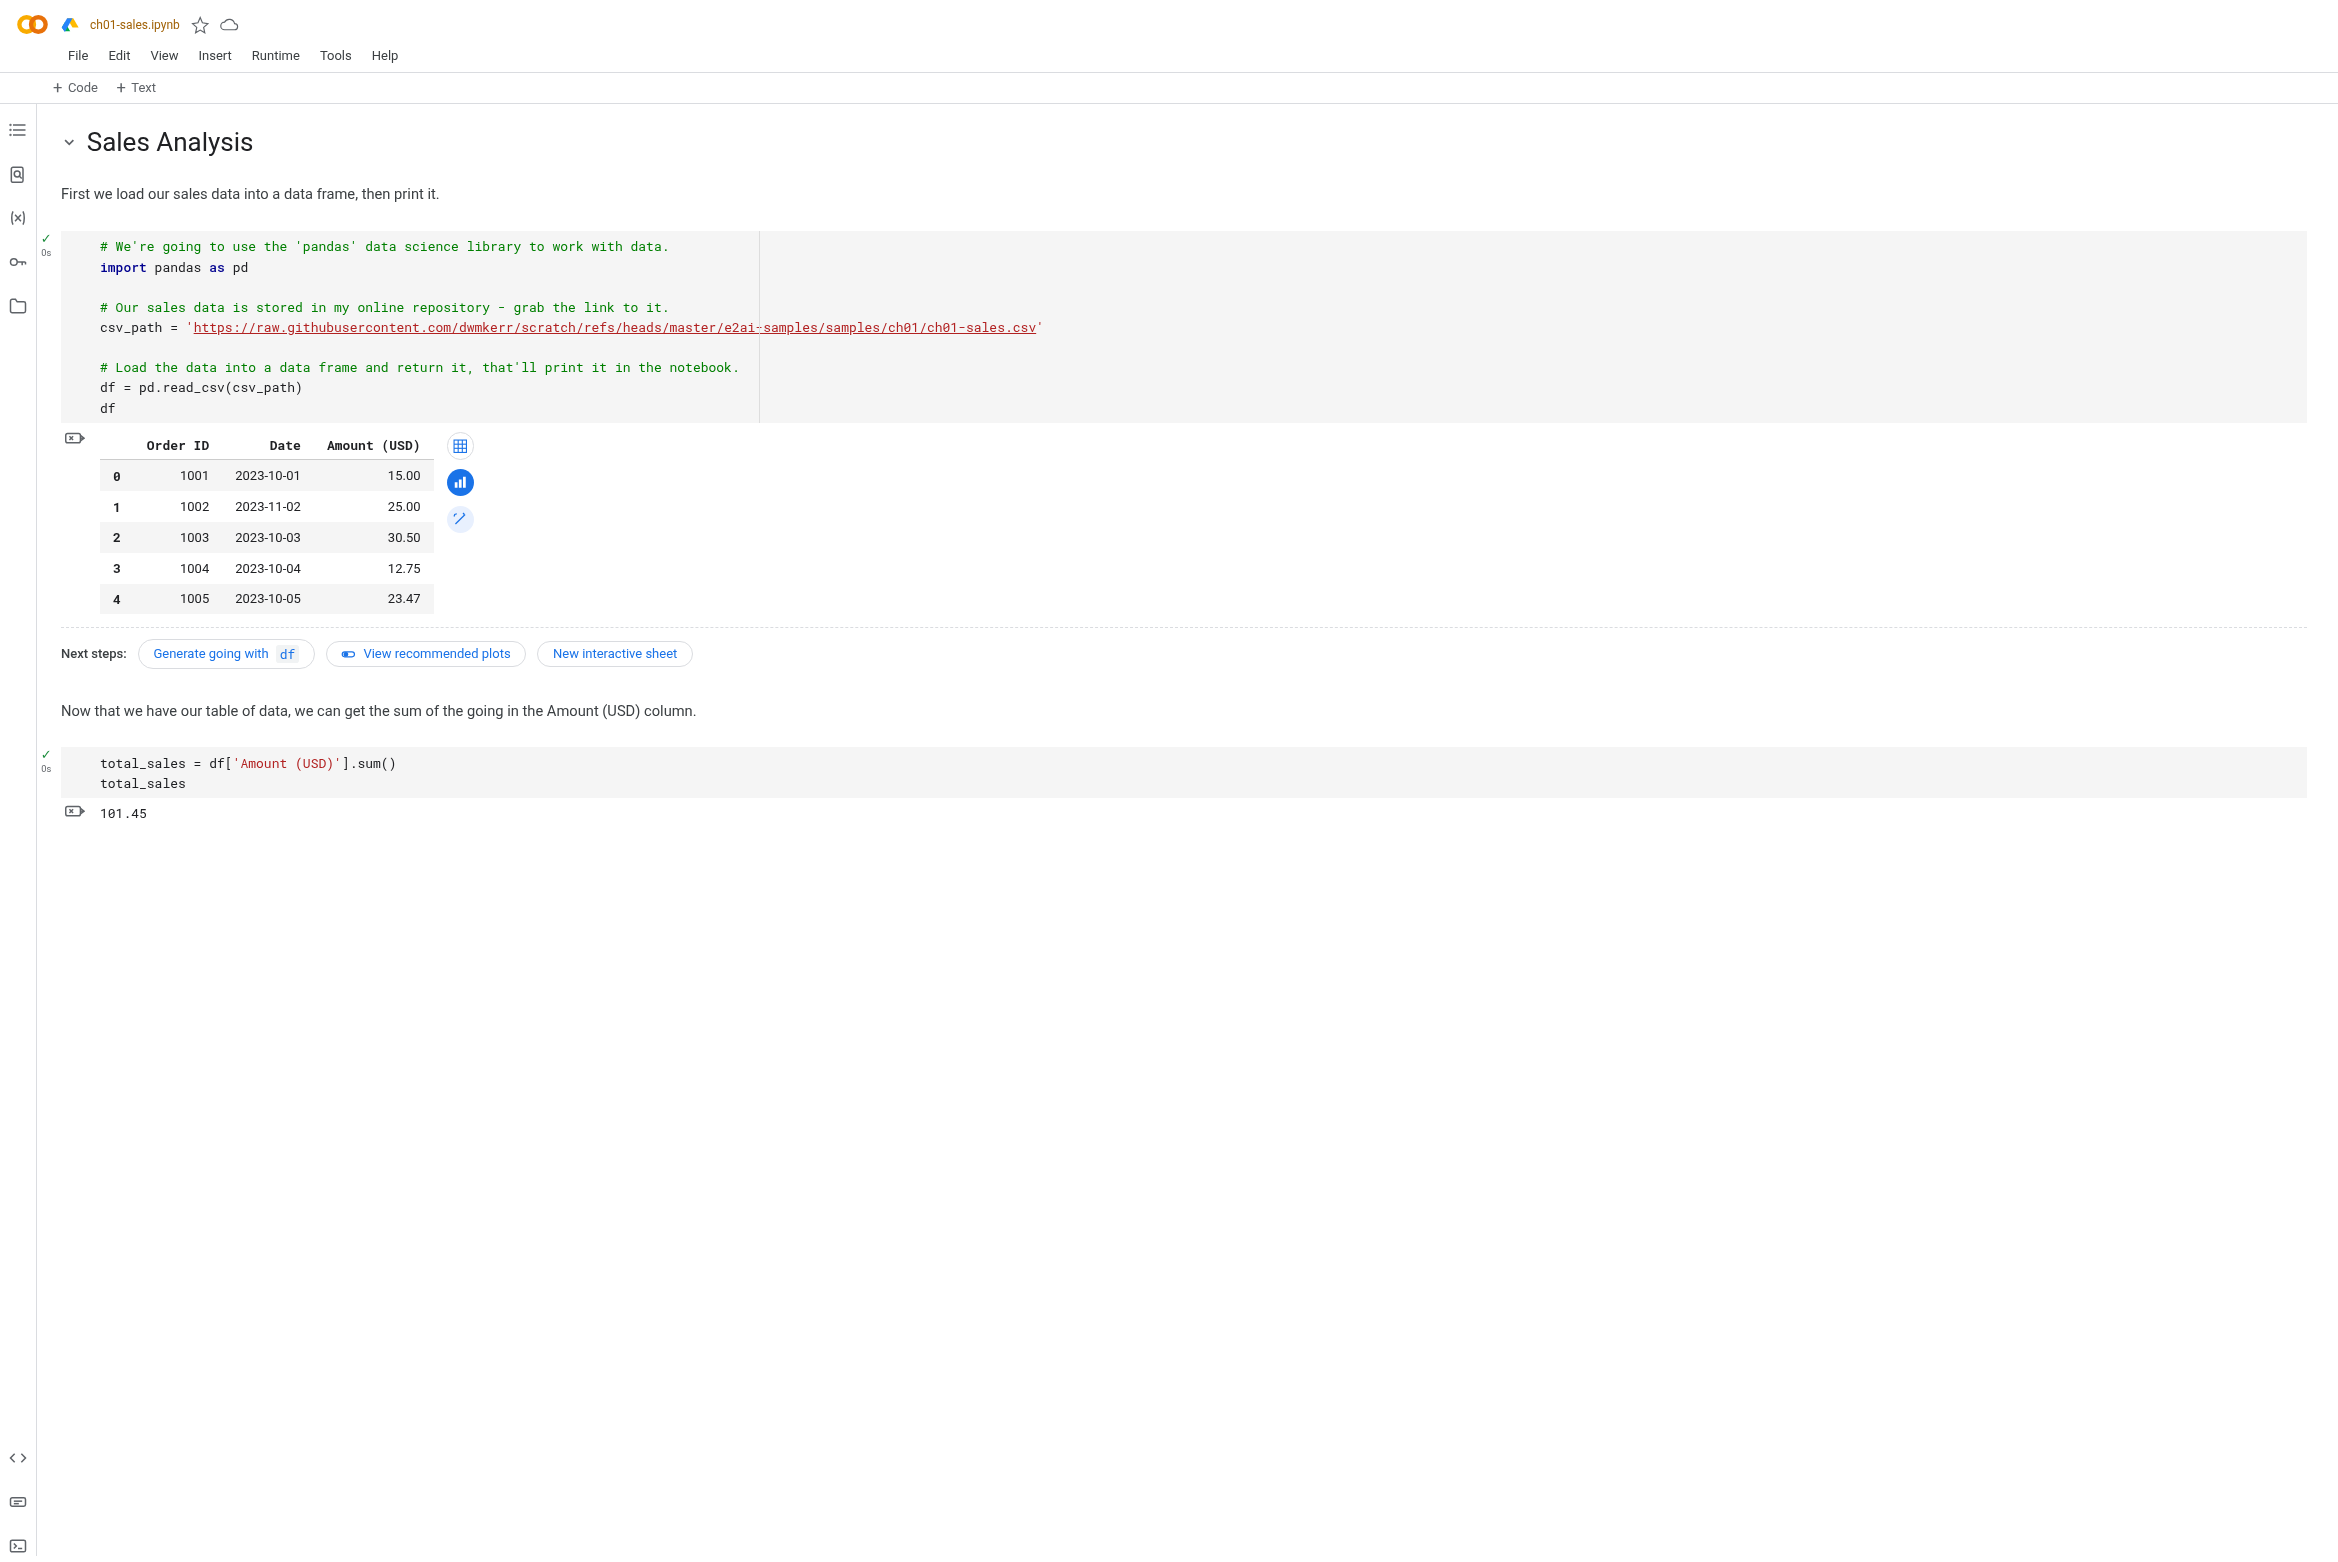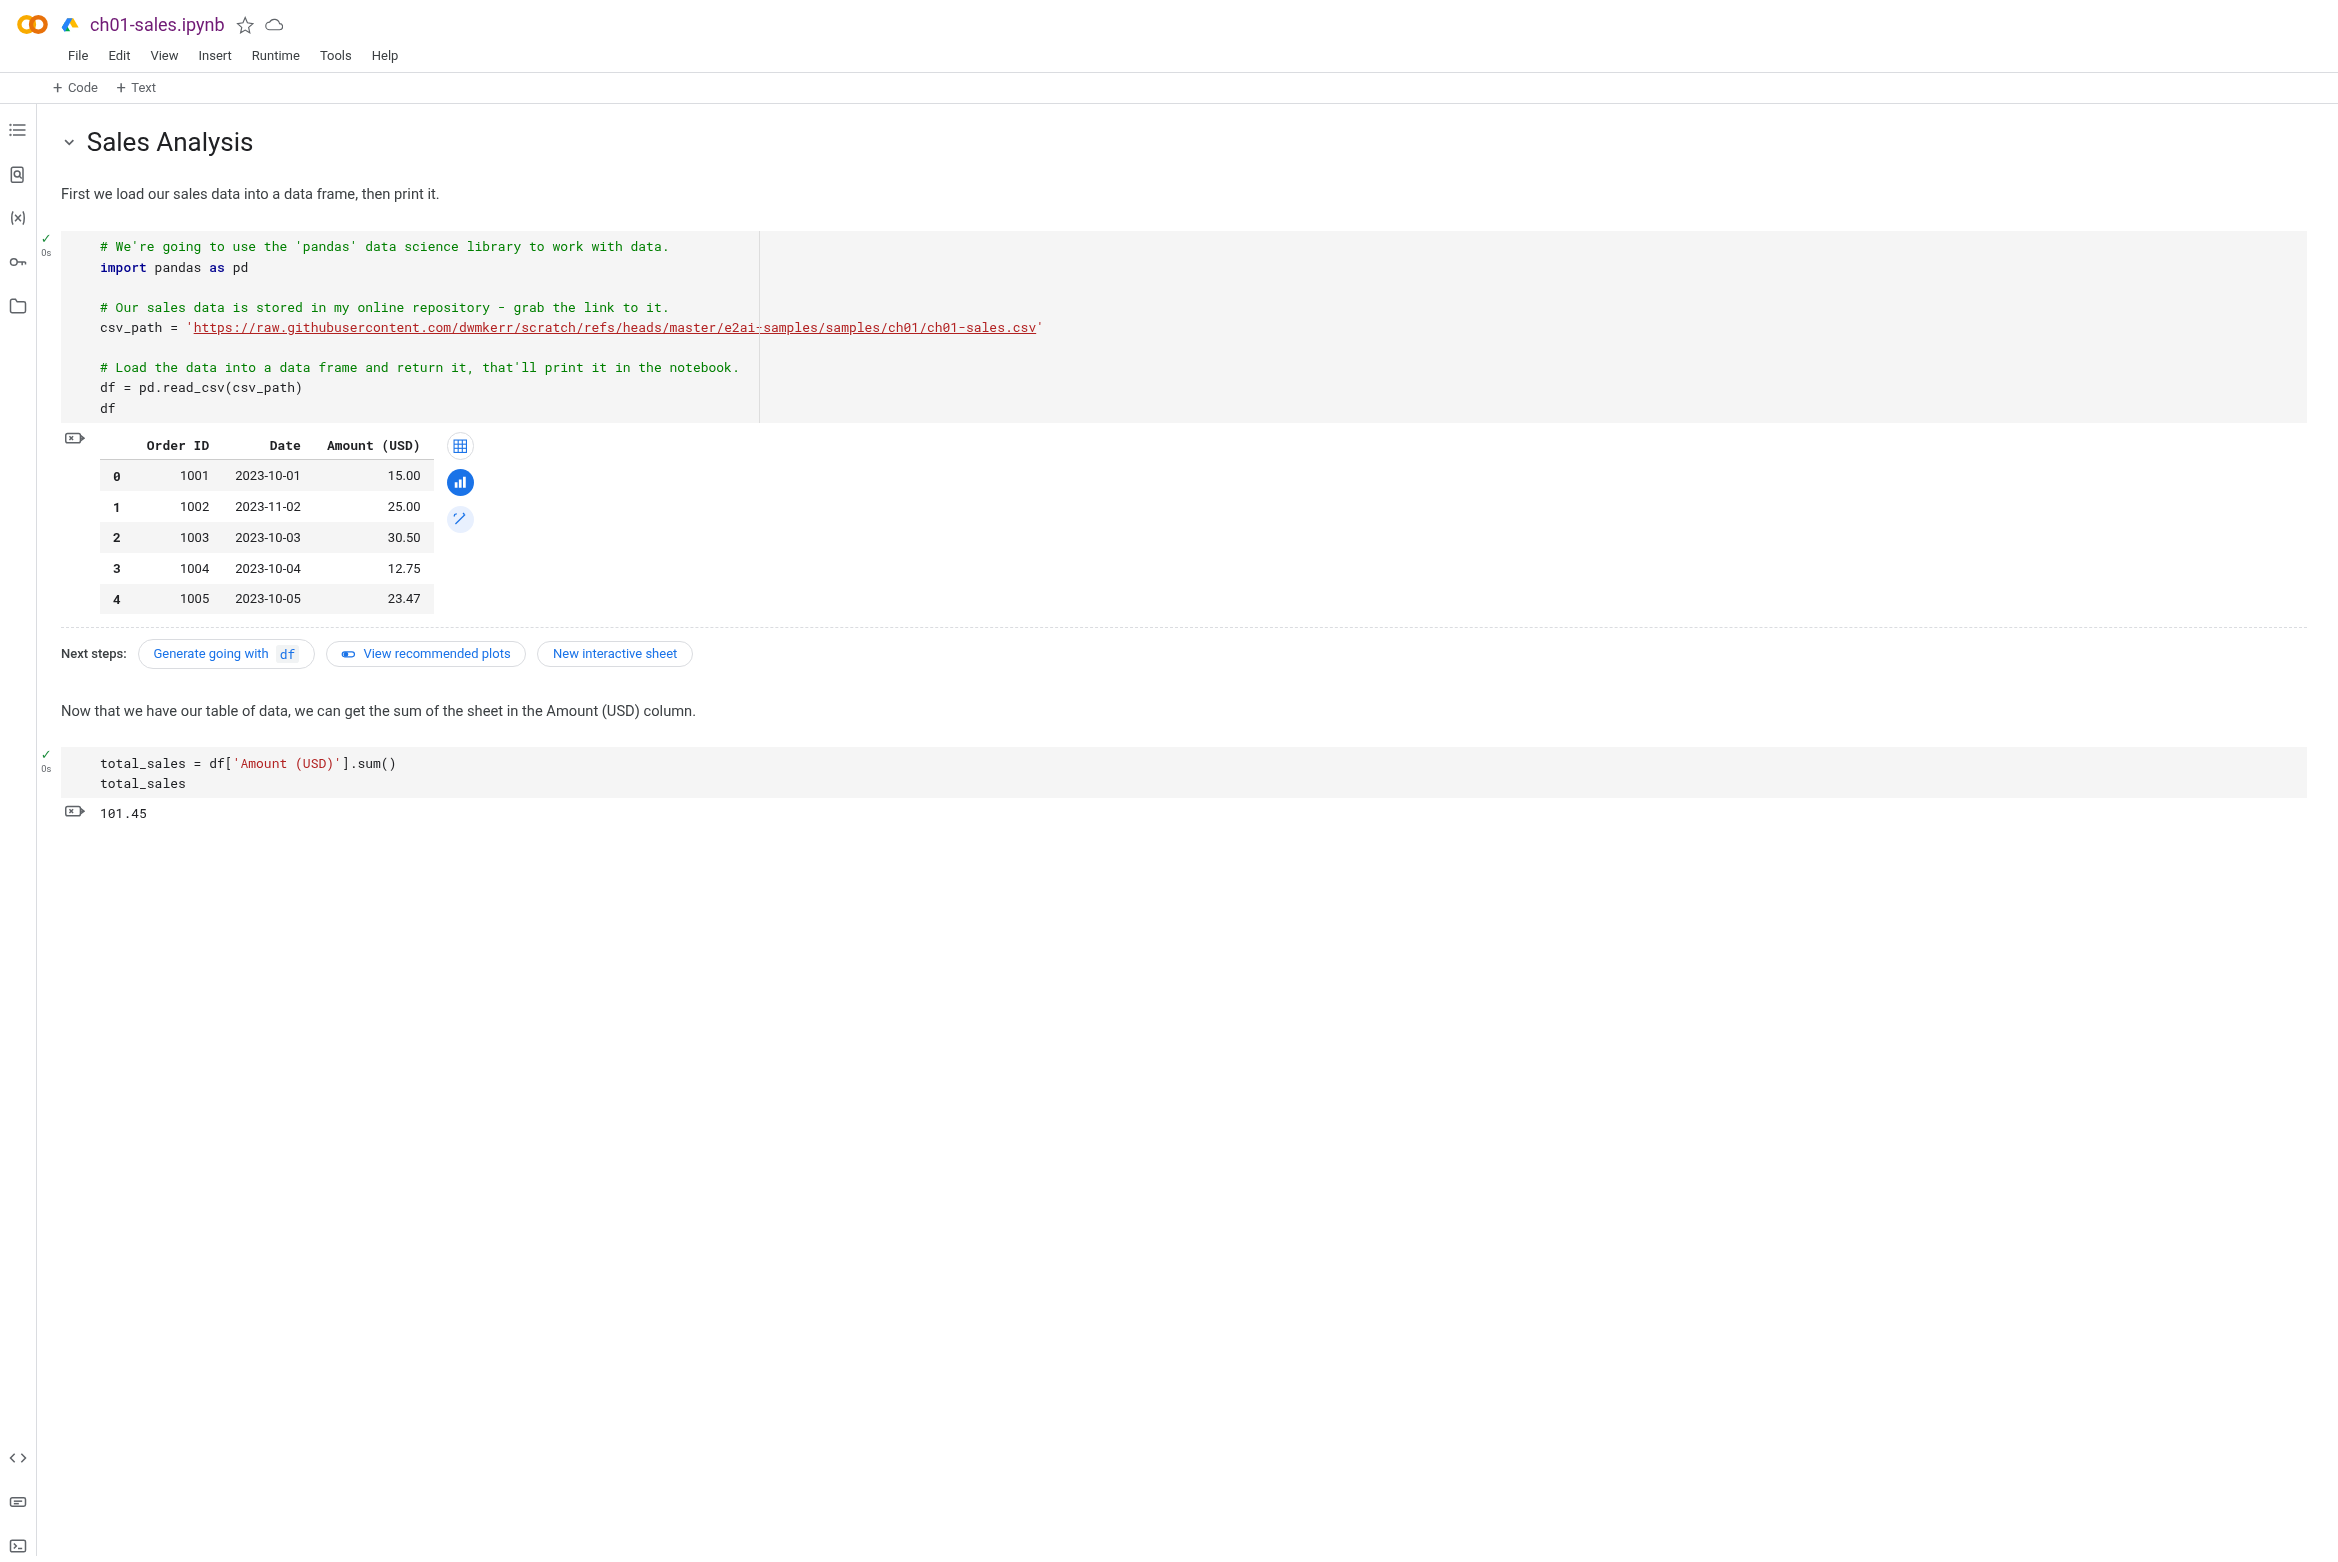--- a/index.html
+++ b/index.html
@@ -4,21 +4,21 @@
 <style>
   * { box-sizing: border-box; margin: 0; padding: 0; }
   html, body { width: 100%; height: 100%; font-family: "Google Sans", Roboto, Arial, sans-serif; color: #202124; background: #fff; }
   body { font-size: 13px; }
 
   .header { display: flex; align-items: center; padding: 7.3px 14.7px 0 14.7px; gap: 11px; }
   .colab-logo { width: 35px; height: 35px; }
   .colab-logo svg { width: 100%; height: 100%; }
   .drive-icon { width: 18.4px; height: 18.4px; }
   .drive-icon svg { width: 100%; height: 100%; }
-  .filename { font-size: 18px; color: #701a75; }
+  .filename { font-size: 12px; color: #a16207; }
   .header-icons { display: flex; gap: 11px; align-items: center; }
   .header-icon { width: 18.4px; height: 18.4px; color: #5f6368; cursor: pointer; }
   .header-icon svg { width: 100%; height: 100%; stroke: currentColor; fill: none; stroke-width: 1.5; }
 
   .menubar { display: flex; gap: 20px; padding: 5.5px 0 9.2px 68px; font-size: 13px; color: #3c4043; }
   .menubar-item { cursor: pointer; }
 
   .toolbar { display: flex; gap: 18.4px; padding: 7.3px 0 7.3px 53px; border-top: 0.9px solid #dadce0; border-bottom: 0.9px solid #dadce0; font-size: 13px; color: #5f6368; }
   .toolbar-button { display: flex; align-items: center; gap: 5.5px; cursor: pointer; }
   .plus { font-size: 16.5px; line-height: 13px; }
@@ -333,21 +333,21 @@
           </span>
           <span>View recommended plots</span>
         </span>
         <span class="chip">
           <span>New interactive sheet</span>
         </span>
       </div>
     </div>
 
     <div class="markdown-cell">
-      <p class="md-text">Now that we have our table of data, we can get the sum of the sheet in the Amount (USD) column.</p>
+      <p class="md-text">Now that we have our table of data, we can get the sum of the going in the Amount (USD) column.</p>
     </div>
 
     <div class="code-cell">
       <div class="cell-gutter">
         <span class="run-status">✓</span>
         <span class="run-time">0s</span>
       </div>
       <div class="prompt">[4]</div>
       <div class="code-block"><span>total_sales = df[</span><span class="c-string">'Amount (USD)'</span><span>].sum()</span>
 <span>total_sales</span></div>

